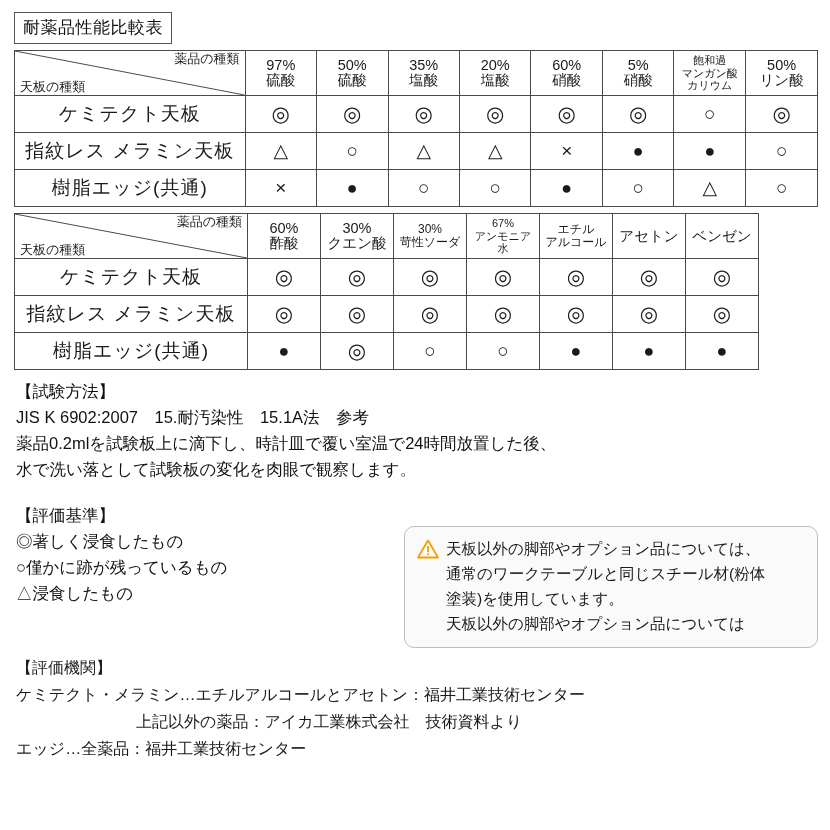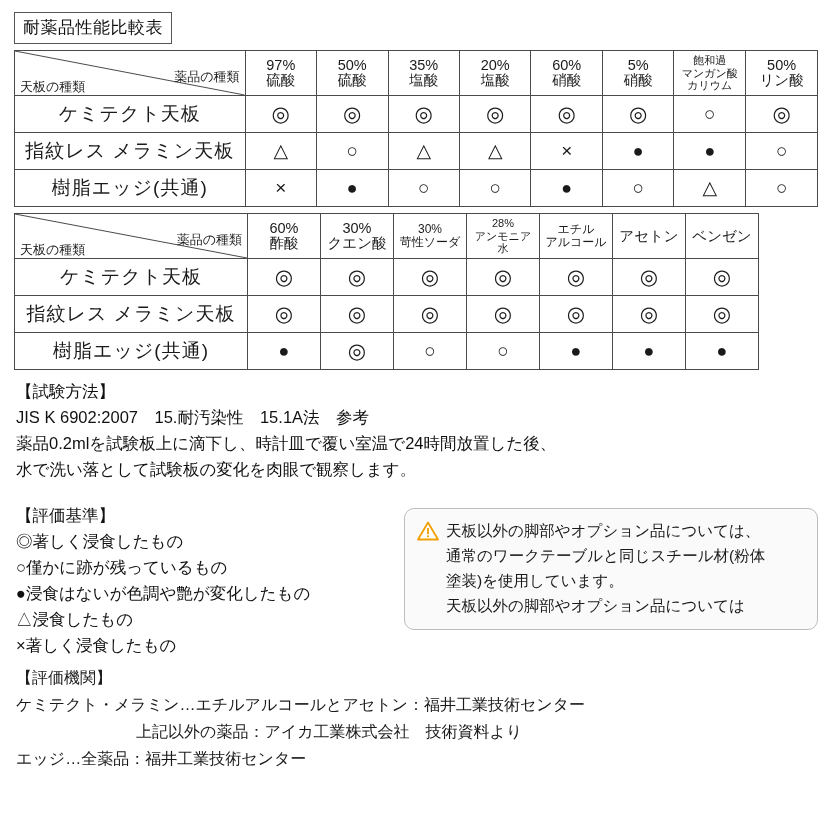--- a/index.html
+++ b/index.html
@@ -55,21 +55,21 @@
     overflow: hidden;
   }
   .corner .diag {
     position: absolute;
     left: 0; top: 0;
     width: 100%; height: 100%;
   }
   .corner .lbl-top {
     position: absolute;
     right: 5px;
-    top: 19px;
+    top: 1px;
     font-size: 13px;
     line-height: 14px;
     white-space: nowrap;
   }
   .corner .lbl-bot {
     position: absolute;
     left: 5px;
     bottom: 1px;
     font-size: 13px;
     line-height: 14px;
@@ -116,21 +116,21 @@
   .mid {
     display: flex;
     align-items: flex-start;
     gap: 8px;
   }
   .criteria {
     width: 380px;
     flex: 0 0 auto;
   }
   .warn {
-    margin-top: 14px;
+    margin-top: 32px;
     flex: 1 1 auto;
     border: 1px solid #bdbdbd;
     border-radius: 10px;
     background: #fafafa;
     padding: 9px 0 11px 12px;
     font-size: 15.5px;
     line-height: 25px;
     box-sizing: border-box;
     position: relative;
   }
@@ -259,21 +259,21 @@
           </th>
           <th class="hcell" style="width: 72px;">
             <span class="l">30%</span>
             <span class="l">クエン酸</span>
           </th>
           <th class="hcell small" style="width: 72px;">
             <span class="l">30%</span>
             <span class="l">苛性ソーダ</span>
           </th>
           <th class="hcell xsmall" style="width: 72px;">
-            <span class="l">28%</span>
+            <span class="l">67%</span>
             <span class="l">アンモニア</span>
             <span class="l">水</span>
           </th>
           <th class="hcell small" style="width: 72px;">
             <span class="l">エチル</span>
             <span class="l">アルコール</span>
           </th>
           <th class="hcell" style="width: 72px;">
             <span class="l">アセトン</span>
           </th>
@@ -323,23 +323,21 @@
     <div>薬品0.2mlを試験板上に滴下し、時計皿で覆い室温で24時間放置した後、</div>
     <div>水で洗い落として試験板の変化を肉眼で観察します。</div>
   </div>
 
   
   <div class="mid">
     <div class="notes criteria">
       <div class="hd">【評価基準】</div>
       <div>◎著しく浸食したもの</div>
       <div>○僅かに跡が残っているもの</div>
-      <div>●浸食はないが色調や艶が変化したもの</div>
       <div>△浸食したもの</div>
-      <div>×著しく浸食したもの</div>
     </div>
 
     <div class="warn">
       <div class="wrow">
         <span class="warn-icon">
           <svg width="22" height="20" viewBox="0 0 22 20">
             <path d="M11 1.5 L21 18.5 L1 18.5 Z" fill="#ffffff" stroke="#f0a000" stroke-width="1.8" stroke-linejoin="round"></path>
             <rect x="10.1" y="7" width="1.8" height="6.2" fill="#f0a000"></rect>
             <rect x="10.1" y="14.4" width="1.8" height="1.8" fill="#f0a000"></rect>
           </svg>

